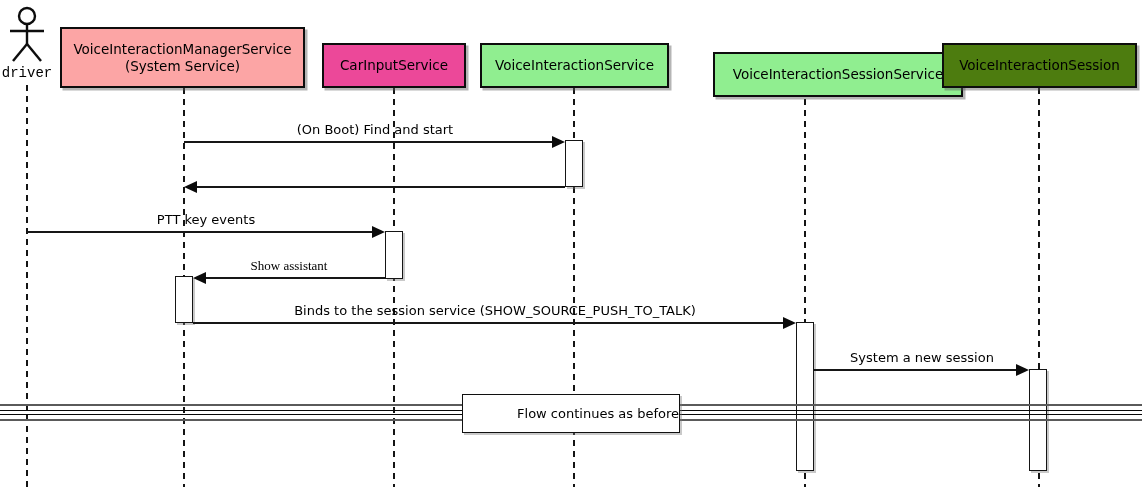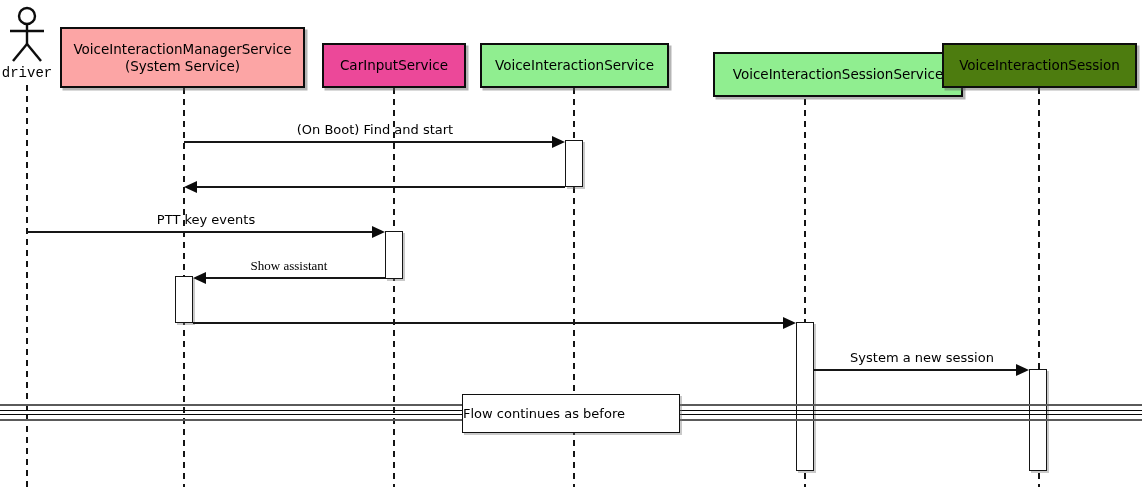--- a/index.html
+++ b/index.html
@@ -37,21 +37,21 @@
   .msg-label{
     position:absolute;transform:translateX(-50%);
     font-size:13px;white-space:nowrap;z-index:4;text-align:right;
   }
   .div-line{position:absolute;left:0;width:1142px;z-index:5;}
   .div-thin{height:1.5px;background:#5a5a5a;}
   .div-double{height:5px;border-top:1.8px solid #090909;border-bottom:1.8px solid #090909;box-sizing:border-box;background:transparent;}
   .div-label{
     position:absolute;background:#ffffff;border:1.6px solid #101010;
     box-shadow:2px 2px 0 rgba(120,120,120,0.4);
-    display:flex;align-items:center;justify-content:flex-start;
+    display:flex;align-items:center;justify-content:flex-end;
     font-size:13px;z-index:6;box-sizing:border-box;
   }
   .actor-label{position:absolute;transform:translateX(-50%);font-size:14px;z-index:2;white-space:nowrap;}
 </style>
 </head>
 <body>
 
 <div id="canvas">
 
   <div class="lifeline" style="left:26px;top:85px;height:402px;"></div>
@@ -101,20 +101,21 @@
   <div class="arr-l" style="left:184px;top:181px;"></div>
 
   <div class="msg-label" style="left:206px;top:212px;">PTT key events</div>
   <div class="msg-line" style="left:27px;top:231px;width:345px;"></div>
   <div class="arr-r" style="left:372px;top:226px;"></div>
 
   <div class="msg-label" style="left:289px;top:258px;font-family:Liberation Serif, serif;">Show assistant</div>
   <div class="msg-line" style="left:205px;top:277px;width:180px;"></div>
   <div class="arr-l" style="left:193px;top:272px;"></div>
 
+  <div class="msg-label" style="left:495px;top:303px;">Binds to the session service (SHOW_SOURCE_PUSH_TO_TALK)</div>
   <div class="msg-line" style="left:193px;top:322px;width:591px;"></div>
   <div class="arr-r" style="left:783px;top:317px;"></div>
 
   <div class="msg-label" style="left:922px;top:350px;">System a new session</div>
   <div class="msg-line" style="left:814px;top:369px;width:203px;"></div>
   <div class="arr-r" style="left:1016px;top:364px;"></div>
 
   <div class="div-line div-thin" style="top:404px;"></div>
   <div class="div-line div-double" style="top:410px;"></div>
   <div class="div-line div-thin" style="top:419px;"></div>

